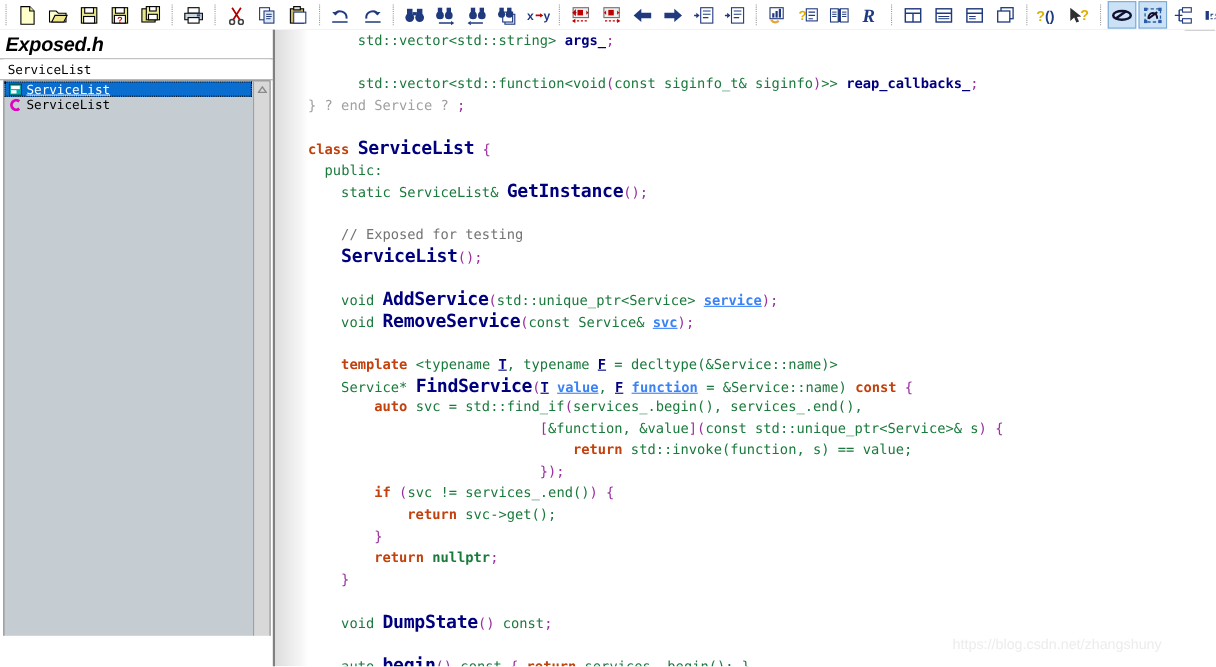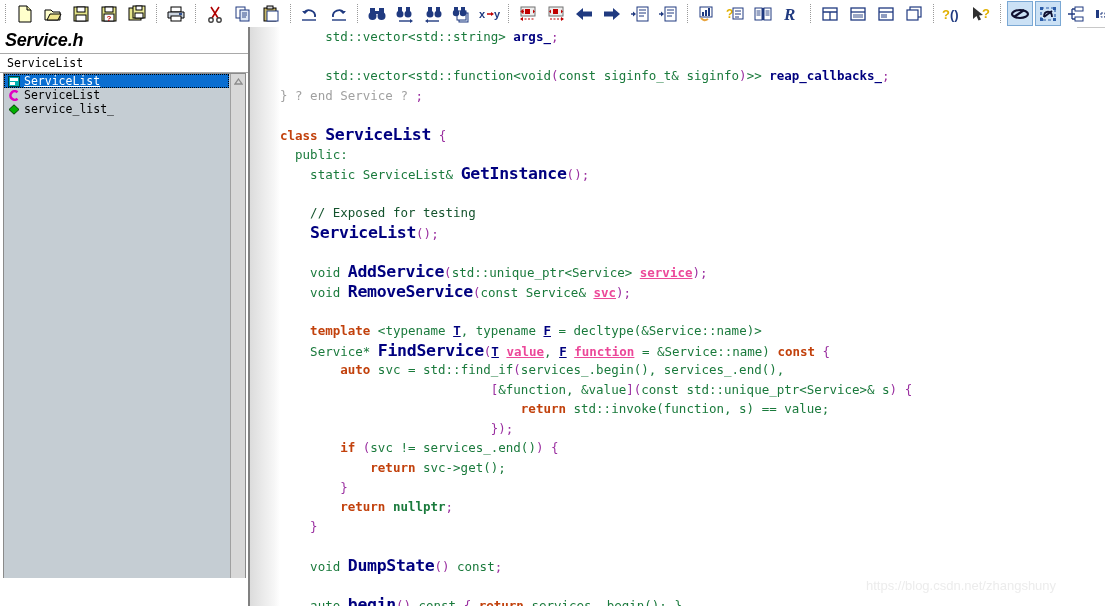--- a/index.html
+++ b/index.html
@@ -122,23 +122,23 @@
   .ln{
     height:19.6px;line-height:19.6px;
     white-space:pre;
   }
   
   .kw   {color:#c2410c;font-weight:bold;}           
   .grn  {color:#1a7a3c;}
   .grni {color:#1a7a3c;font-weight:bold;} 
   .pun  {color:#9a2fa0;}
   .mem  {color:#00007f;font-weight:bold;}            
-  .cmt  {color:#14532d;}                             
+  .cmt  {color:#737373;}                             
   .fold {color:#a0a0a0;}                             
-  .par  {color:#ec4899;font-weight:bold;text-decoration:underline;} 
+  .par  {color:#3b82f6;font-weight:bold;text-decoration:underline;} 
   .tpar {color:#00007f;font-weight:bold;text-decoration:underline;}
   .big  {font-size:16.5px;font-weight:bold;color:#00007f;letter-spacing:-0.3px;}
 
   
   #watermark{
     position:absolute;left:866px;top:578px;
     font-family:"Liberation Sans",sans-serif;
     font-size:13px;color:#ececec;white-space:nowrap;
     pointer-events:none;
   }
@@ -467,21 +467,21 @@
             <rect x="13" y="3" width="4" height="4" fill="none" stroke="#203a80" stroke-dasharray="2 1.5"></rect>
             <rect x="15" y="2" width="2" height="2" fill="#203a80"></rect>
           </svg>
       </div>
 
     </div>
 
   </div>
 
   <div id="leftpanel">
-    <div id="panel-title">Service.h</div>
+    <div id="panel-title">Exposed.h</div>
     <div id="panel-title-rule"></div>
 
     <div id="symbol-search">ServiceList</div>
     <div id="search-rule"></div>
 
     <div id="symbol-list">
 
       <div class="sym-row sel">
         <span class="sym-icon">
           <svg width="12" height="11" viewBox="0 0 12 11">
@@ -495,28 +495,20 @@
 
       <div class="sym-row">
         <span class="sym-icon">
           <svg width="12" height="11" viewBox="0 0 12 11">
               <path d="M9.5 2.2 A4.3 4.3 0 1 0 9.5 8.8" fill="none" stroke="#e000c0" stroke-width="2.6"></path>
             </svg>
         </span>
         <span class="sym-label">ServiceList</span>
       </div>
 
-      <div class="sym-row">
-        <span class="sym-icon">
-          <svg width="12" height="11" viewBox="0 0 12 11">
-              <path d="M6 0.8 L11 5.5 L6 10.2 L1 5.5 Z" fill="#00b000" stroke="#004000"></path>
-            </svg>
-        </span>
-        <span class="sym-label">service_list_</span>
-      </div>
 
       <div id="list-scroll">
         <div class="arrow">
           <svg width="9" height="7" viewBox="0 0 9 7">
               <path d="M4.5 1 L8 6 L1 6 Z" fill="none" stroke="#8a8a8a" stroke-width="1.3"></path>
             </svg>
         </div>
       </div>
 
     </div>

